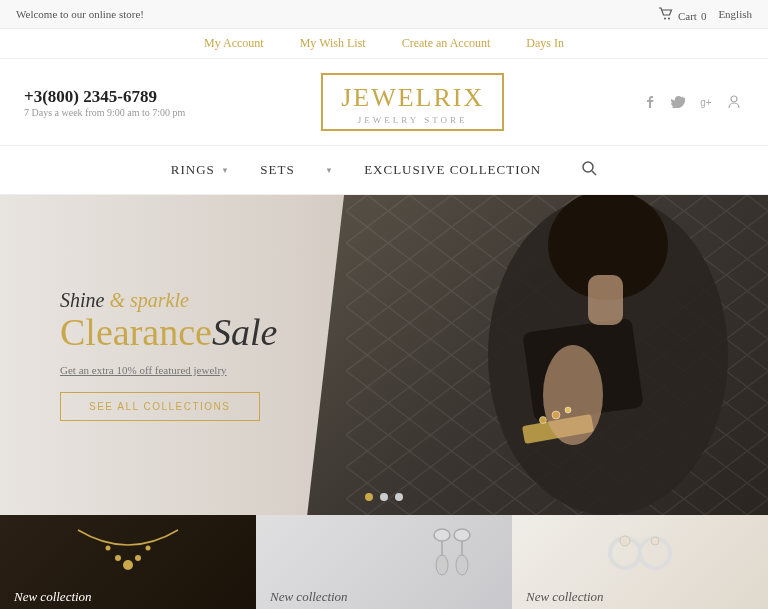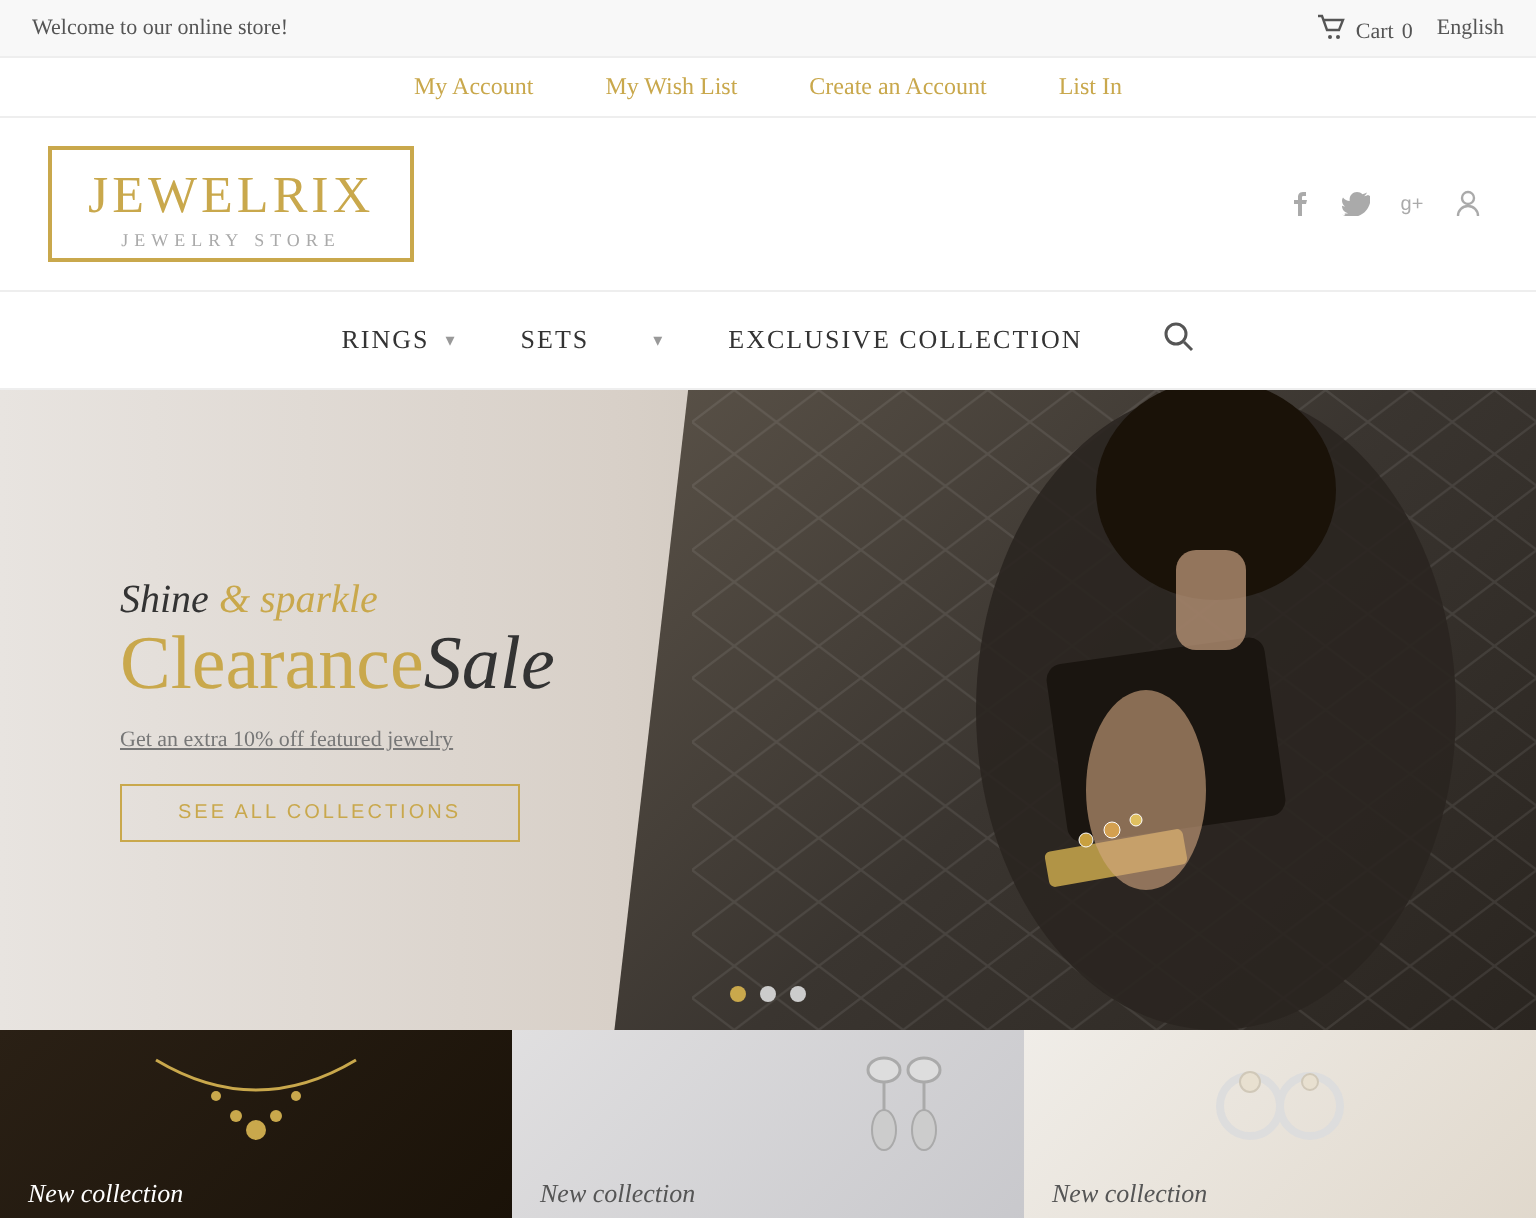--- a/index.html
+++ b/index.html
@@ -281,24 +281,28 @@
       <span>0</span>
     </div>
     <span style="font-size:11px;color:#555;cursor:pointer;">English</span>
   </div>
 </div>
 
 <div class="nav-links-bar">
   <a>My Account</a>
   <a>My Wish List</a>
   <a>Create an Account</a>
-  <a>List In</a>
+  <a>Days In</a>
 </div>
 
 <div class="header">
+  <div class="header-left">
+    <div class="phone">+3(800) 2345-6789</div>
+    <div class="hours">7 Days a week from 9:00 am to 7:00 pm</div>
+  </div>
 
   <div class="logo-wrap">
     <div class="logo-text">
       <span>JEWEL</span><span style="color:#c9a84c;">RIX</span>
     </div>
     <div class="logo-sub">Jewelry store</div>
   </div>
 
   <div class="social-icons">
     <div class="social-icon">

